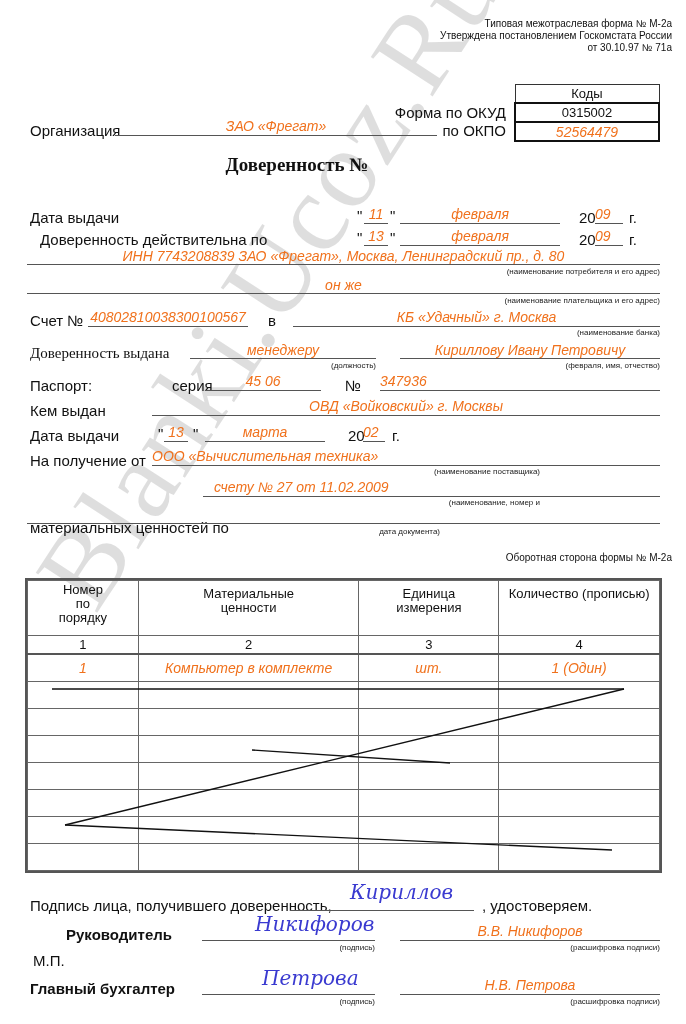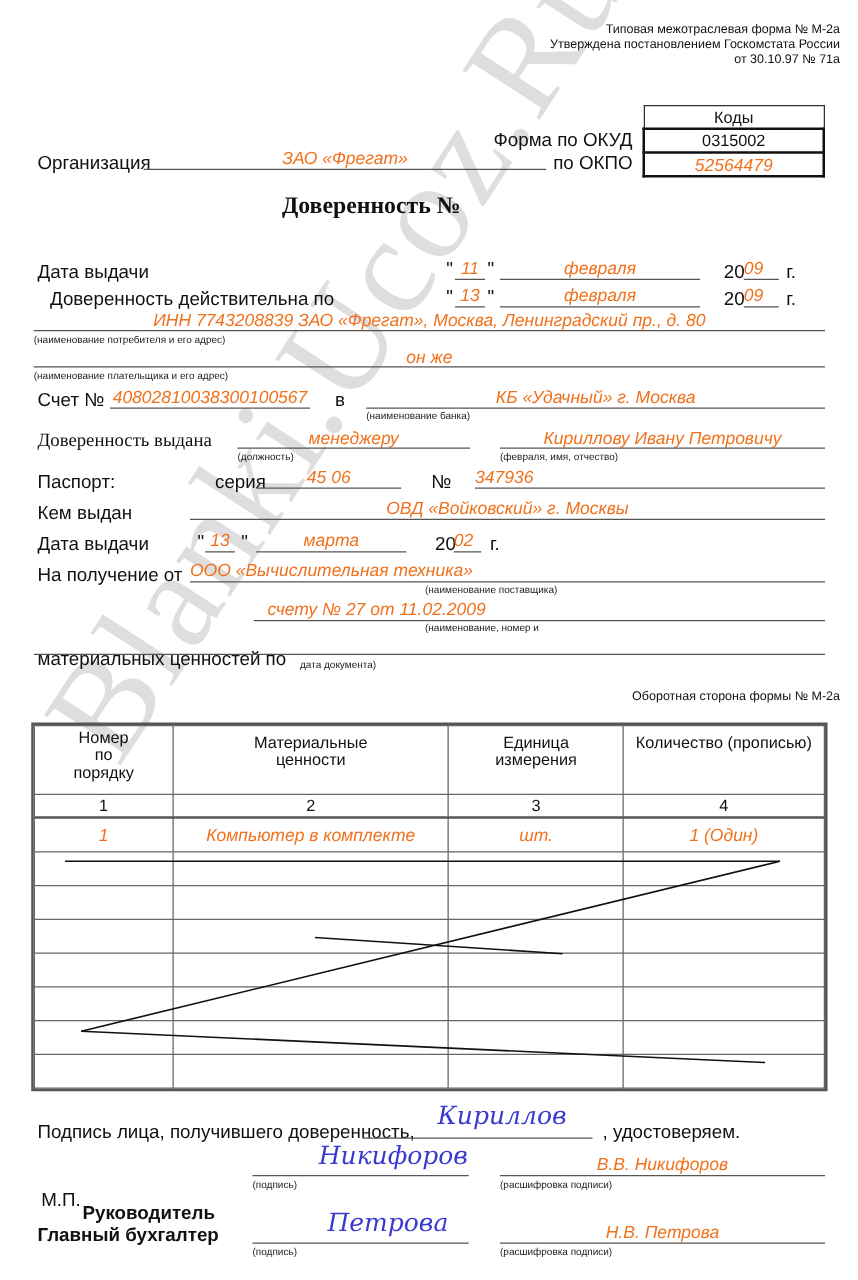--- a/index.html
+++ b/index.html
@@ -7,21 +7,21 @@
     width: 686px; height: 1024px; position: relative; overflow: hidden;
     font-family: "Liberation Sans", sans-serif; color: #111;
   }
   .abs { position: absolute; }
   .lbl { position: absolute; font-size: 15px; white-space: nowrap; }
   .fill {
     position: absolute; color: #f0711c; font-style: italic; font-size: 14px;
     white-space: nowrap; text-align: center;
   }
   .line { position: absolute; height: 0; border-top: 1px solid #555; }
-  .cap { position: absolute; font-size: 8px; color: #222; text-align: left; white-space: nowrap; }
+  .cap { position: absolute; font-size: 8px; color: #222; text-align: right; white-space: nowrap; }
   .hdr-small { position: absolute; right: 14px; font-size: 10px; text-align: right; line-height: 12px; }
   .title {
     position: absolute; left: 0; width: 594px; top: 154px; text-align: center;
     font-family: "Liberation Serif", serif; font-weight: bold; font-size: 19px;
   }
   .codes {
     position: absolute; left: 514px; top: 84px; width: 146px; border-collapse: collapse;
   }
   .codes td { border: 1px solid #333; height: 17px; text-align: center; font-size: 13px; padding: 0; }
   .codes .bold td { border: 2px solid #111; }
@@ -241,21 +241,21 @@
   <line x1="624" y1="689" x2="65" y2="825" stroke="#111" stroke-width="1.3"></line>
   <line x1="65" y1="825" x2="612" y2="850" stroke="#111" stroke-width="1.3"></line>
   <line x1="252" y1="750" x2="450" y2="763" stroke="#111" stroke-width="1.3"></line>
 </svg>
 
 <div class="lbl" style="left:30px; top:897px;">Подпись лица, получившего доверенность,</div>
 <div class="sig" style="left:350px; top:880px;">Кириллов</div>
 <div class="line" style="left:290px; width:184px; top:910px;"></div>
 <div class="lbl" style="left:482px; top:897px;">, удостоверяем.</div>
 
-<div class="lbl bold-lbl" style="left:30px; top:962px;padding-left:36px;">Руководитель</div>
+<div class="lbl bold-lbl" style="left:30px; top:926px;padding-left:36px;">Руководитель</div>
 <div class="sig" style="left:255px; top:912px;">Никифоров</div>
 <div class="line" style="left:202px; width:173px; top:940px;"></div>
 <div class="cap" style="left:202px; width:173px; top:943px;">(подпись)</div>
 <div class="fill" style="left:400px; width:260px; top:923px;">В.В. Никифоров</div>
 <div class="line" style="left:400px; width:260px; top:940px;"></div>
 <div class="cap" style="left:400px; width:260px; top:943px;">(расшифровка подписи)</div>
 
 <div class="lbl" style="left:33px; top:952px;">М.П.</div>
 
 <div class="lbl bold-lbl" style="left:30px; top:980px;">Главный бухгалтер</div>

